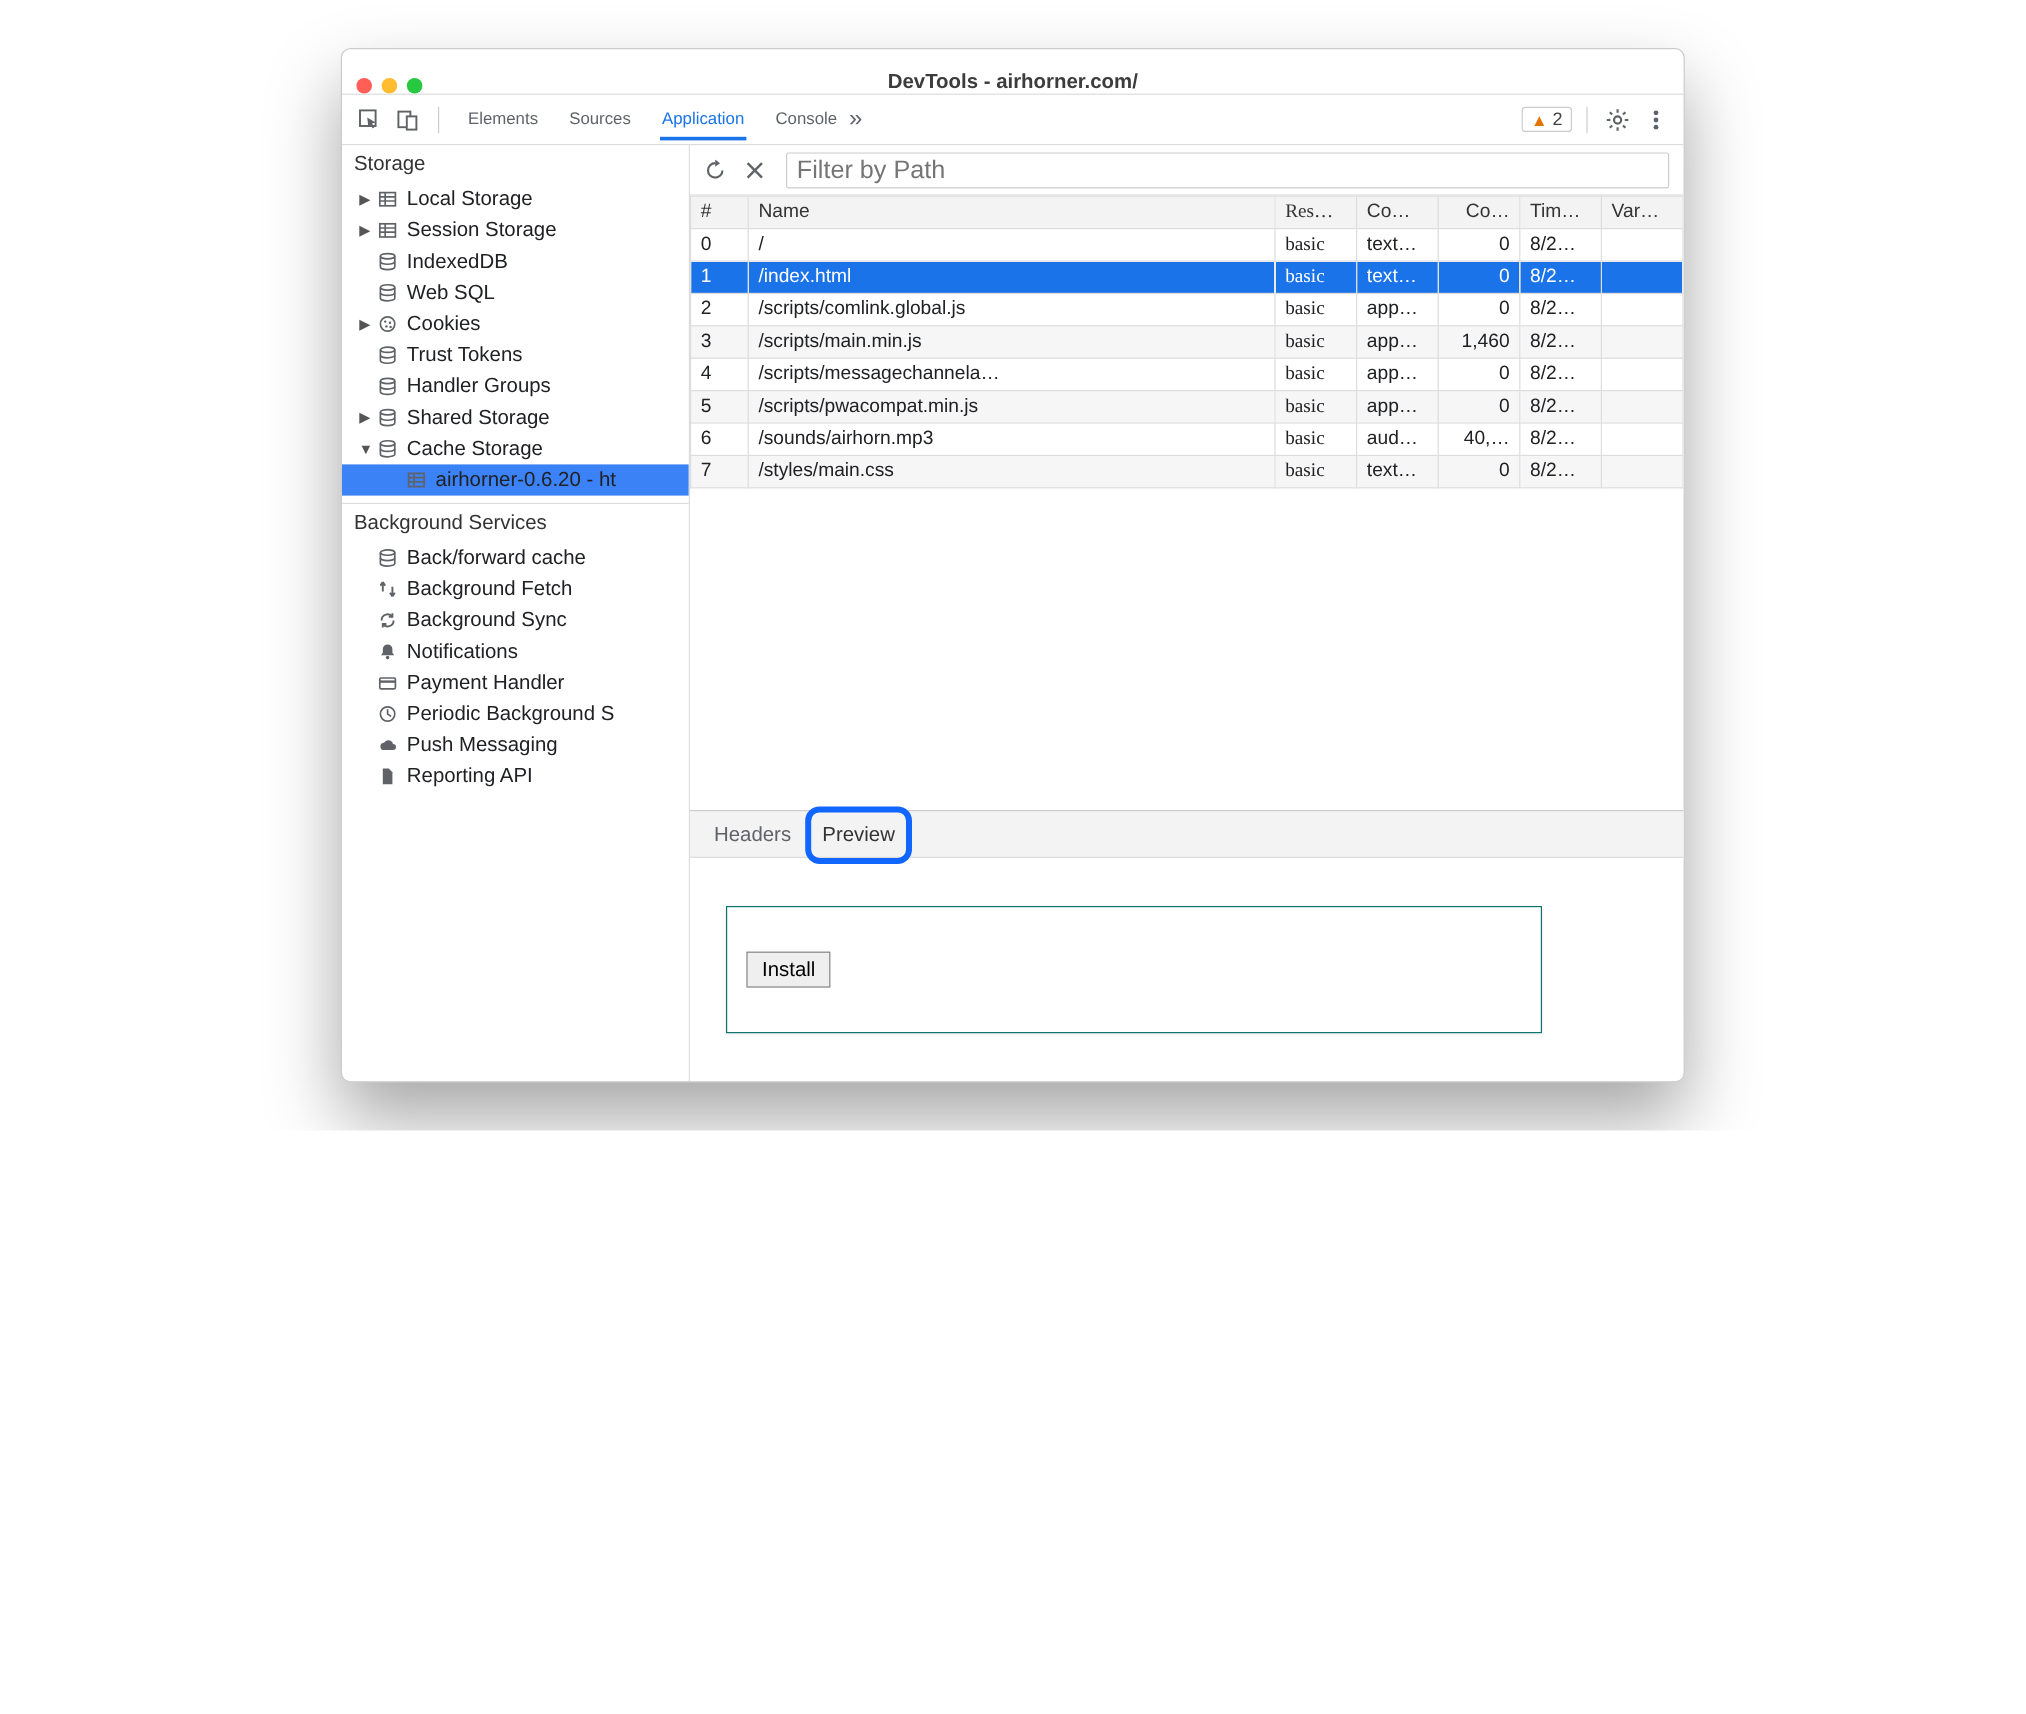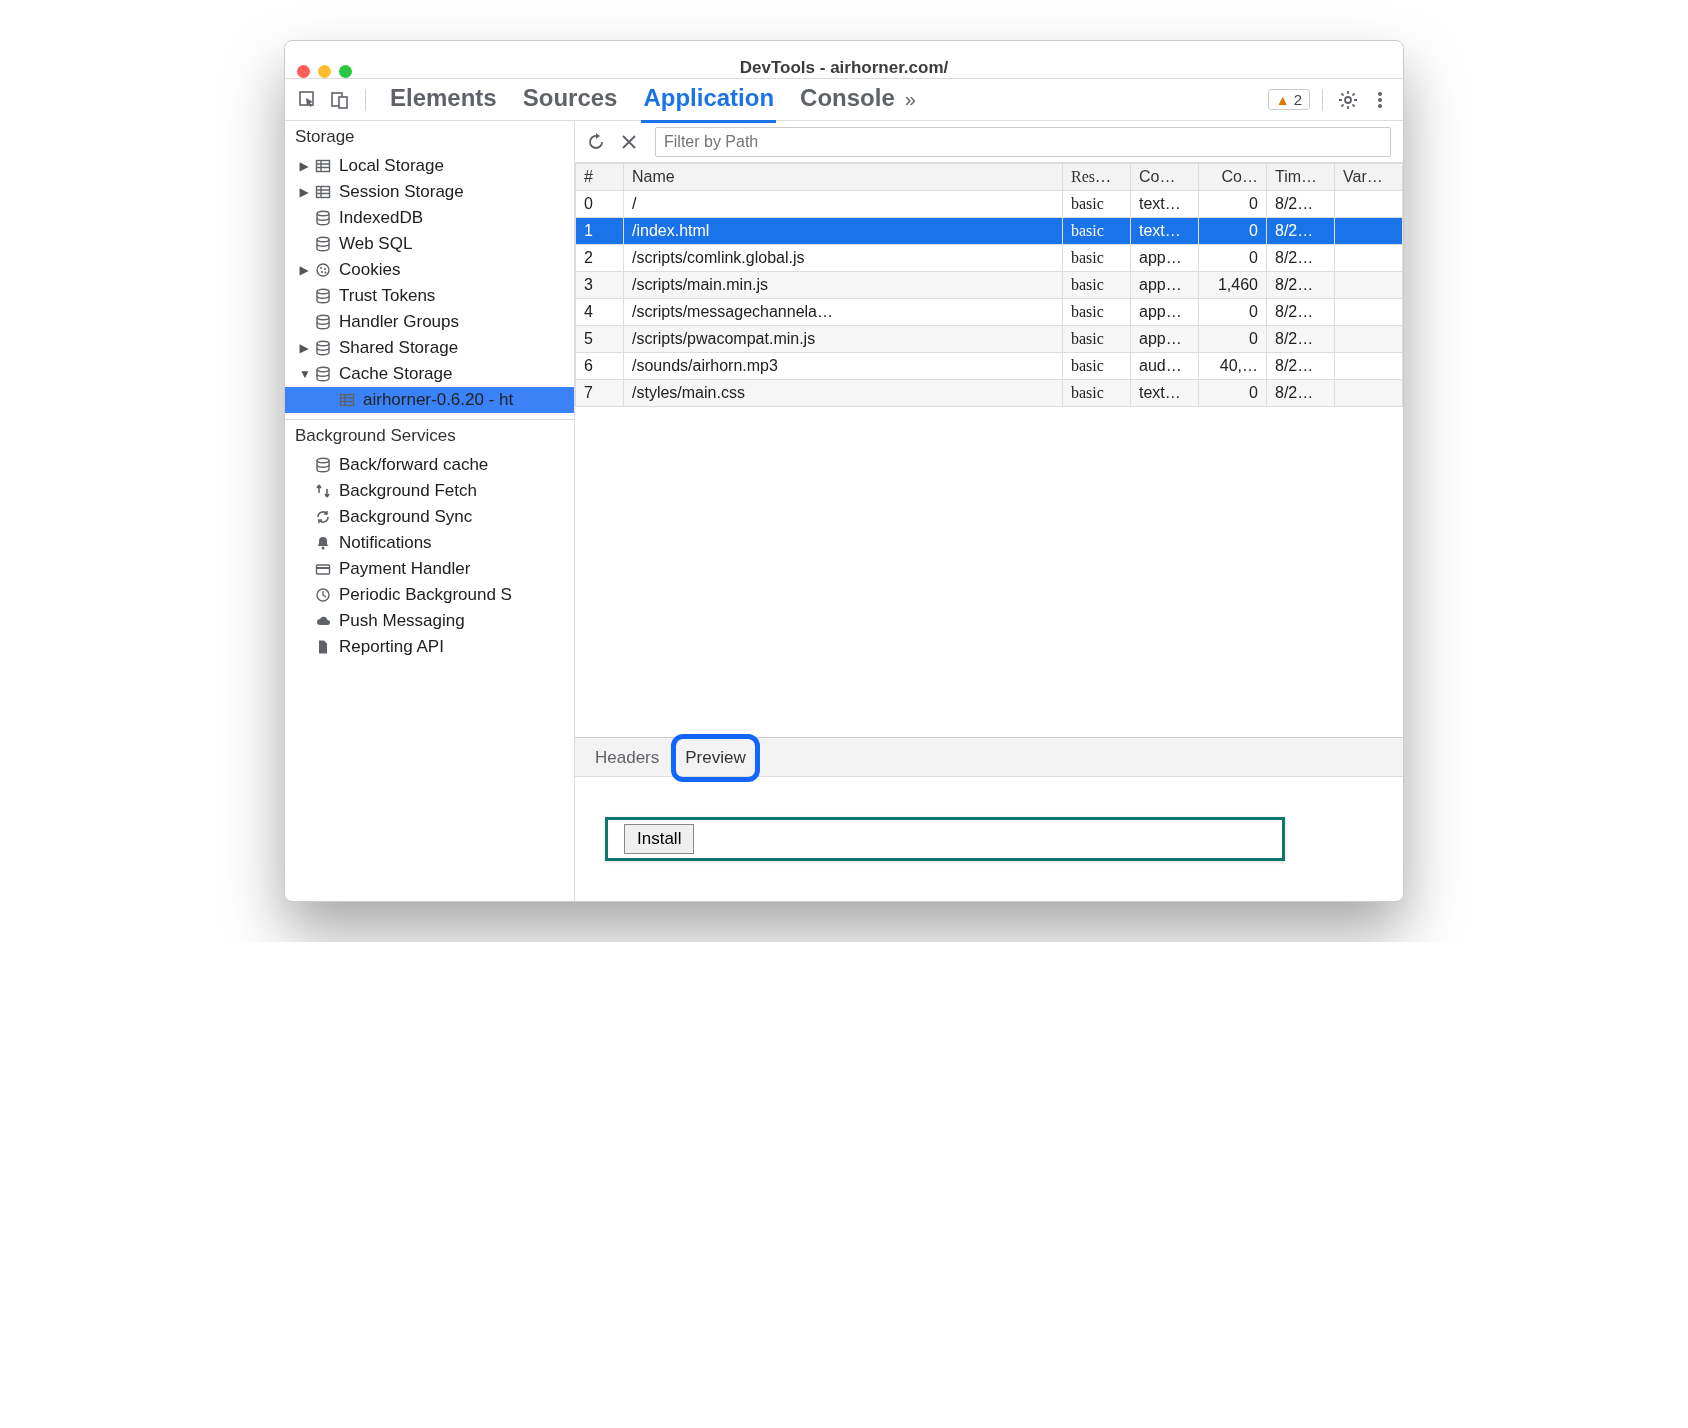--- a/index.html
+++ b/index.html
@@ -37,21 +37,21 @@
   .toolbar {
     height: 42px;
     display:flex;
     align-items:center;
     padding: 0 10px;
     border-bottom: 1px solid #ddd;
     gap: 6px;
   }
   .tb-icon { width:26px; height:26px; display:flex; align-items:center; justify-content:center; color:#5f6368; }
   .tb-sep { width:1px; height:22px; background:#ccc; margin: 0 6px; }
-  .tabs { display:flex; gap:22px; margin-left:10px; font-size:24px;font-weight:bold; }
+  .tabs { display:flex; gap:22px; margin-left:10px; font-size:14px; }
   .tab { color:#5f6368; padding: 8px 2px; cursor:pointer; }
   .tab.active { color:#1a73e8; border-bottom: 3px solid #1a73e8; }
   .tb-spacer { flex:1; }
   .warn-badge { border:1px solid #ccc; border-radius:3px; padding:1px 7px; display:flex; align-items:center; gap:4px; font-size:15px; color:#444;}
   .warn-tri { color:#e37400; font-size:14px; }
   .body { display:flex; height: 780px; }
   .sidebar {
     width: 290px;
     border-right: 1px solid #ddd;
     overflow:hidden;
@@ -61,39 +61,39 @@
   }
   .section-title { padding: 6px 10px; font-size:17px; color:#333; }
   .tree-item { display:flex; align-items:center; gap:6px; padding: 3px 8px 3px 14px; white-space:nowrap; overflow:hidden; }
   .tree-item.subchild { padding-left: 54px; background:#3b82f6;}
   .caret { width:10px; text-align:center; color:#555; font-size:12px;}
   .caret.blank { visibility:hidden;}
   .icn { width:18px; text-align:center; color:#5f6368; }
   .sidebar-divider { height:1px; background:#ddd; margin-top:6px;}
   .main { flex:1; display:flex; flex-direction:column; overflow:hidden;}
   .filterbar { height:42px; display:flex; align-items:center; gap:12px; padding: 0 12px; border-bottom:1px solid #ddd;}
-  .filterbar input { flex:1; height:30px; border:1px solid #ccc; border-radius:2px; padding:0 8px; font-size:16px; }
+  .filterbar input { flex:1; height:30px; border:1px solid #ccc; border-radius:2px; padding:0 8px; font-size:21px; }
   .ibtn { color:#5f6368; font-size:17px; width:22px; text-align:center; cursor:pointer;}
   table { border-collapse:collapse; width:100%; font-size:16px; table-layout:fixed;}
   th, td { border:1px solid #ddd; padding:4px 8px; text-align:left; overflow:hidden; text-overflow:ellipsis; white-space:nowrap;}
   th { background:#f3f3f3; font-weight:400; color:#333; }
   tbody tr:nth-child(even) td { background:#f6f6f6; }
   tbody tr.selected td { background:#1a73e8 !important; color:#fff; }
   .col-idx{width:48px;} .col-name{} .col-res{width:68px;font-family:Liberation Serif, serif;} .col-co{width:68px;} .col-col{width:68px;text-align:right;} .col-tim{width:68px;} .col-var{width:68px;}
   td.r{text-align:right;}
   .tablewrap{flex:1; overflow:auto;}
   .detail-tabs { height:40px; display:flex; align-items:flex-end; gap:14px; padding:0 14px; border-top:1px solid #ccc; border-bottom:1px solid #ddd; background:#f3f3f3;}
   .dtab { padding:8px 6px; color:#5f6368; font-size:17px;}
   .dtab.active { color:#333; }
   .highlight-ring { position:relative; }
   .highlight-ring::after{
     content:""; position:absolute; inset:-6px -8px; border:5px solid #1166ff; border-radius:12px;
   }
   .preview-area{ padding:40px 30px; }
-  .preview-card{ border:3px solid #0f766e; box-shadow:0 1px 3px rgba(0,0,0,0.15); padding:4px 16px; width:680px; background:#fff;}
+  .preview-card{ border:1px solid #0f766e; box-shadow:0 1px 3px rgba(0,0,0,0.15); padding:37px 16px; width:680px; background:#fff;}
   .install-btn{ border:1px solid #888; background:#efefef; padding:4px 12px; font-size:17px;}
   .footer{ border-top:1px solid #ccc; padding:8px 12px; font-size:17px; color:#333; background:#f3f3f3;}
   svg { display:block; }
 </style>
 </head>
 <body>
 
 <div class="window">
 
   <div class="titlebar">

